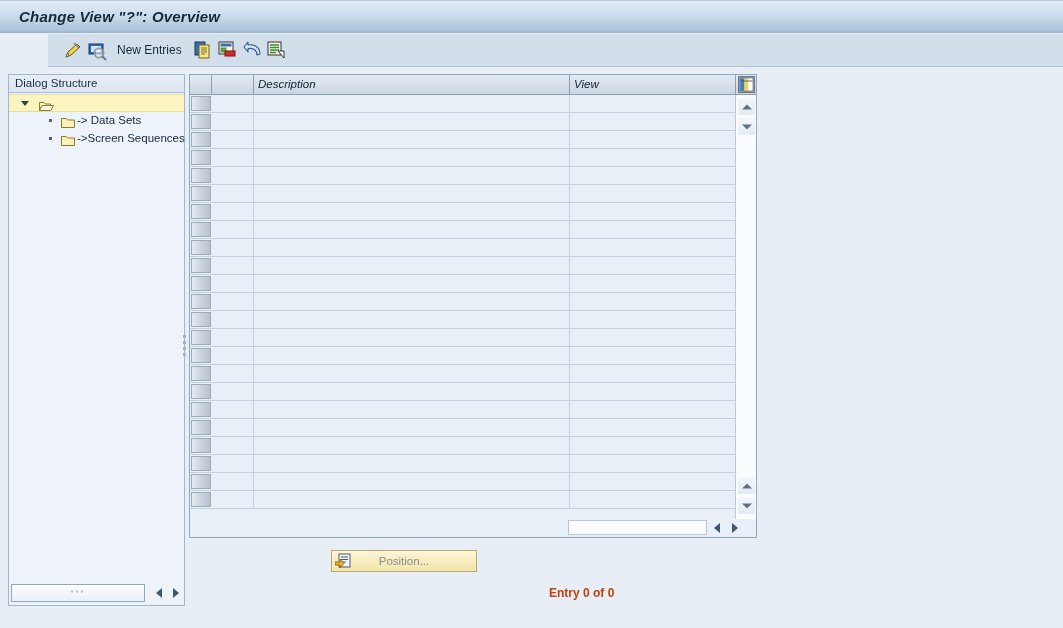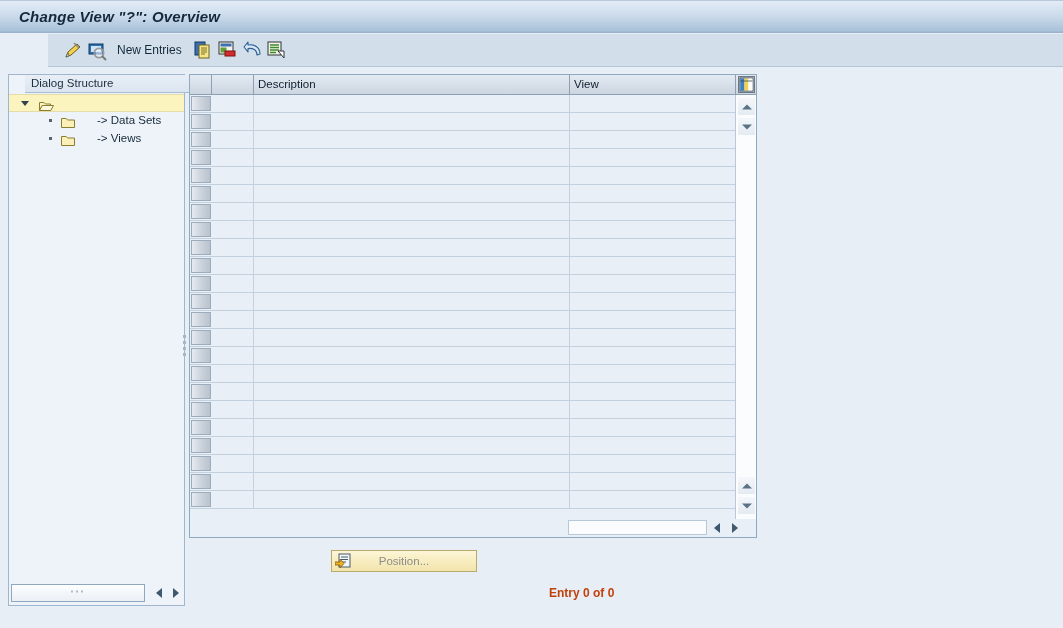--- a/index.html
+++ b/index.html
@@ -75,21 +75,21 @@
   .left-panel {
     position: absolute;
     left: 8px; top: 74px;
     width: 177px; height: 532px;
     background: #eef3f9;
     border: 1px solid #9fb6cc;
     box-sizing: border-box;
   }
   .left-panel-header {
     position: absolute;
-    left: 16px; top: 0;
+    left: 0; top: 0;
     width: 175px; height: 18px;
     background: linear-gradient(to bottom, #e8eef6 0%, #dbe5f0 100%);
     border-bottom: 1px solid #a9bdd2;
     box-sizing: border-box;
   }
   .left-panel-header span {
     position: absolute;
     left: 6px; top: 2px;
     font-size: 11.5px;
     color: #1b2c3e;
@@ -133,21 +133,20 @@
   .folder-open { left: 30px; top: 3px; }
   .folder-closed { left: 52px; top: 3px; }
   .node-label {
     position: absolute;
     left: 68px; top: 2px;
     font-size: 11.5px;
     color: #16293b;
     white-space: nowrap;
     overflow: hidden;
     width: 112px;
-    margin-left: 20px;
   }
 
   .left-scroll {
     position: absolute;
     left: 2px; bottom: 2px;
     width: 171px; height: 19px;
   }
   .lsb-track {
     position: absolute;
     left: 0; top: 0;
@@ -210,20 +209,21 @@
     top: 0; height: 19px;
     border-right: 1px solid #8d9fb2;
     box-sizing: border-box;
   }
   .th span {
     position: absolute;
     left: 4px; top: 3px;
     font-size: 11.5px;
     color: #0f1f2e;
     white-space: nowrap;
+    font-style: italic;
   }
   .th-sel    { left: 0;   width: 22px; }
   .th-narrow { left: 22px; width: 42px; }
   .th-desc   { left: 64px; width: 316px; }
   .th-title  { left: 380px; width: 166px; }
   .col-config {
     position: absolute;
     left: 548px; top: 1px;
     width: 17px; height: 17px;
   }
@@ -445,30 +445,30 @@
         <span class="bullet"></span>
         <span class="folder-closed">
           <svg width="15" height="12" viewBox="0 0 15 12">
             <path d="M0.5 1.5 H5.2 L6.6 3 H13.5 V10.5 H0.5 Z" fill="#fbf1b8" stroke="#8a7d2e" stroke-width="1" stroke-linejoin="round"></path>
           </svg>
         </span>
         <span class="node-label">-&gt; Data Sets</span>
       </div>
 
 
-
       <div class="tree-node">
         <span class="bullet"></span>
         <span class="folder-closed">
           <svg width="15" height="12" viewBox="0 0 15 12">
             <path d="M0.5 1.5 H5.2 L6.6 3 H13.5 V10.5 H0.5 Z" fill="#fbf1b8" stroke="#8a7d2e" stroke-width="1" stroke-linejoin="round"></path>
           </svg>
         </span>
-        <span class="node-label">-&gt; Views</span>
-      </div>
+        <span class="node-label">-&gt;Screen Sequences</span>
+      </div>
+
     </div>
 
     <div class="left-scroll">
       <div class="lsb-track">
         <span class="lsb-grip"></span>
       </div>
       <div class="lsb-arrow" style="left:140px;">
         <span class="arrow-left"></span>
       </div>
       <div class="lsb-arrow" style="left:157px;">

